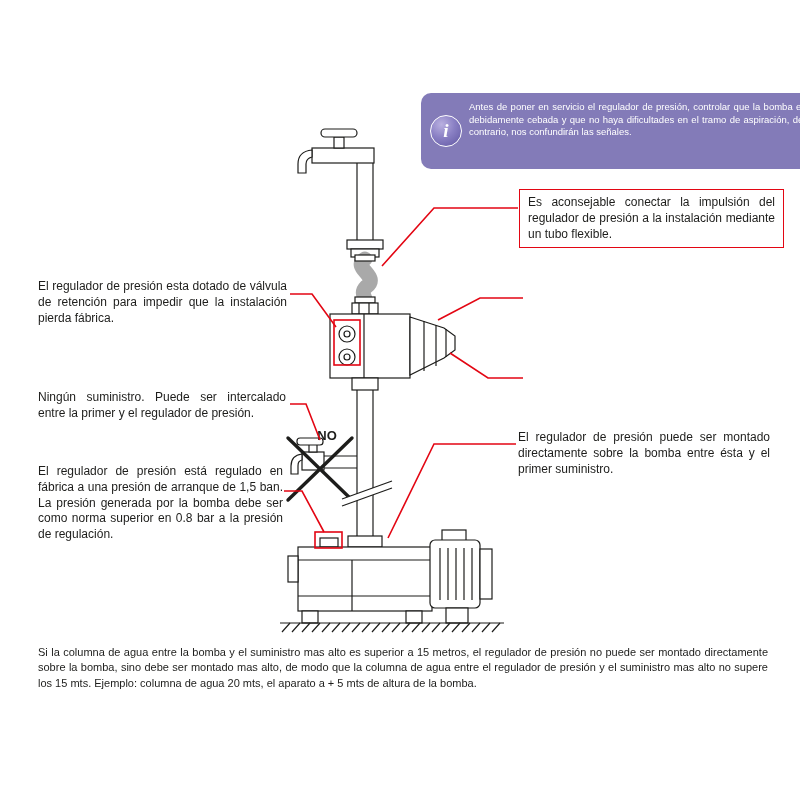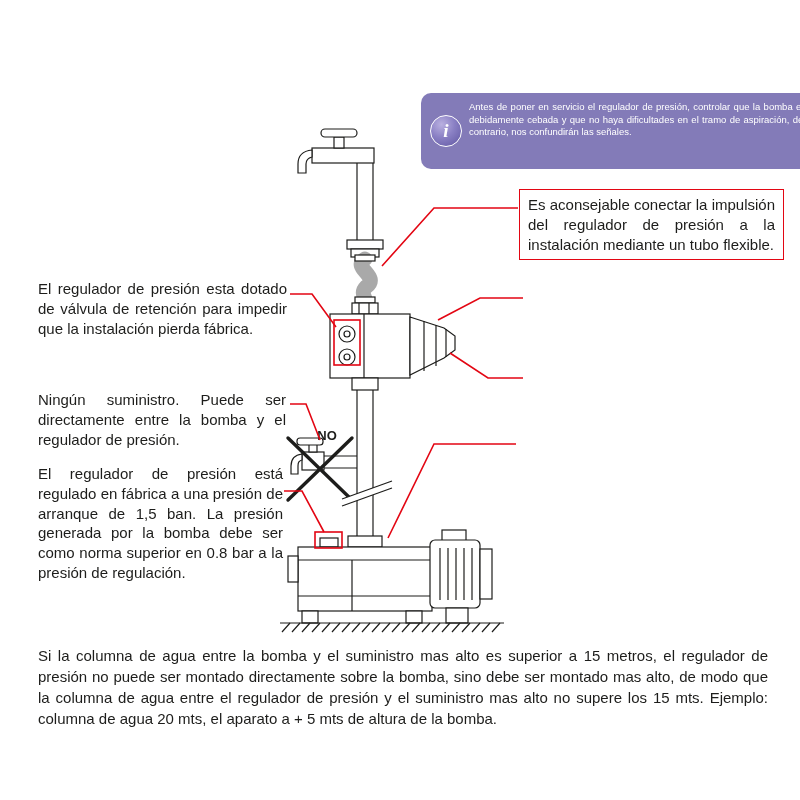--- a/index.html
+++ b/index.html
@@ -7,37 +7,37 @@
   .page{position:absolute;inset:0;width:800px;height:800px;background:#fff;overflow:hidden;}
 
   .diagram-svg{position:absolute;left:0;top:0;}
   .blk{stroke:var(--line-black,#1d1d1b);stroke-width:1.2;fill:none;}
   .blkf{stroke:var(--line-black,#1d1d1b);stroke-width:1.2;fill:#fff;}
   .xline{stroke:var(--line-black,#1d1d1b);stroke-width:3.4;stroke-linecap:round;fill:none;}
   .gray{stroke:#a9a9a9;stroke-width:15;fill:none;stroke-linecap:round;}
   .red{stroke:var(--accent-red,#e30613);stroke-width:1.6;fill:none;}
   .no-text{font-family:"Liberation Sans",sans-serif;font-size:13px;font-weight:bold;fill:#1d1d1b;text-anchor:middle;}
 
-  .callout{position:absolute;font-size:15px;line-height:1.32;text-align:justify;color:#1d1d1b;}
+  .callout{position:absolute;font-size:12px;line-height:1.32;text-align:justify;color:#1d1d1b;}
   .callout p{margin:0;}
   .callout.boxed{border:1.5px solid var(--accent-red,#e30613);padding:5px 8px;}
 
   .info-box{position:absolute;left:421px;top:93px;width:345px;min-height:60px;
     background:var(--info-purple,#837bb8);border-radius:10px;color:#fff;
     padding:8px 12px 8px 48px;font-size:9.5px;line-height:1.34;text-align:justify;}
   .info-box p{margin:0;}
   .info-icon{position:absolute;left:9px;top:50%;transform:translateY(-50%);
     width:30px;height:30px;border-radius:50%;
     background:radial-gradient(circle at 35% 28%, #b9b0e0 0%, #8a80c4 45%, #5e55a0 100%);
     border:1.5px solid #fff;color:#fff;font-family:"Liberation Serif",serif;
     font-style:italic;font-weight:bold;font-size:19px;
     display:flex;align-items:center;justify-content:center;}
 
   .footer-note{position:absolute;left:38px;top:645px;width:730px;
-    font-size:15px;line-height:1.4;text-align:justify;}
+    font-size:11px;line-height:1.4;text-align:justify;}
   .footer-note p{margin:0;}
 
   .c-flexible{left:519px;top:189px;width:247px;}
   .c-check{left:38px;top:279px;width:249px;}
   .c-safety{left:524px;top:278px;width:243px;}
   .c-arrows{left:524px;top:365px;width:243px;}
   .c-nosupply{left:38px;top:390px;width:248px;}
   .c-direct{left:518px;top:430px;width:252px;}
   .c-factory{left:38px;top:464px;width:245px;}
 </style>
@@ -157,21 +157,24 @@
     <p>Antes de poner en servicio el regulador de presión, controlar que la bomba esté debidamente cebada y que no haya dificultades en el tramo de aspiración, de lo contrario, nos confundirán las señales.</p>
   </div>
 
   <div class="callout boxed c-flexible">
     <p>Es aconsejable conectar la impulsión del regulador de presión a la instalación mediante un tubo flexible.</p>
   </div>
   <div class="callout c-check">
     <p>El regulador de presión esta dotado de válvula de retención para impedir que la instalación pierda fábrica.</p>
   </div>
   <div class="callout c-nosupply">
-    <p>Ningún suministro. Puede ser directamente entre la bomba y el regulador de presión.</p>
+    <p>Ningún suministro. Puede ser intercalado entre la primer y el regulador de presión.</p>
+  </div>
+  <div class="callout c-direct">
+    <p>El regulador de presión puede ser montado directamente sobre la bomba entre ésta y el primer suministro.</p>
   </div>
   <div class="callout c-factory">
     <p>El regulador de presión está regulado en fábrica a una presión de arranque de 1,5 ban. La presión generada por la bomba debe ser como norma superior en 0.8 bar a la presión de regulación.</p>
   </div>
 
   <div class="footer-note">
     <p>Si la columna de agua entre la bomba y el suministro mas alto es superior a 15 metros, el regulador de presión no puede ser montado directamente sobre la bomba, sino debe ser montado mas alto, de modo que la columna de agua entre el regulador de presión y el suministro mas alto no supere los 15 mts. Ejemplo: columna de agua 20 mts, el aparato a + 5 mts de altura de la bomba.</p>
   </div>
 
 </div>

